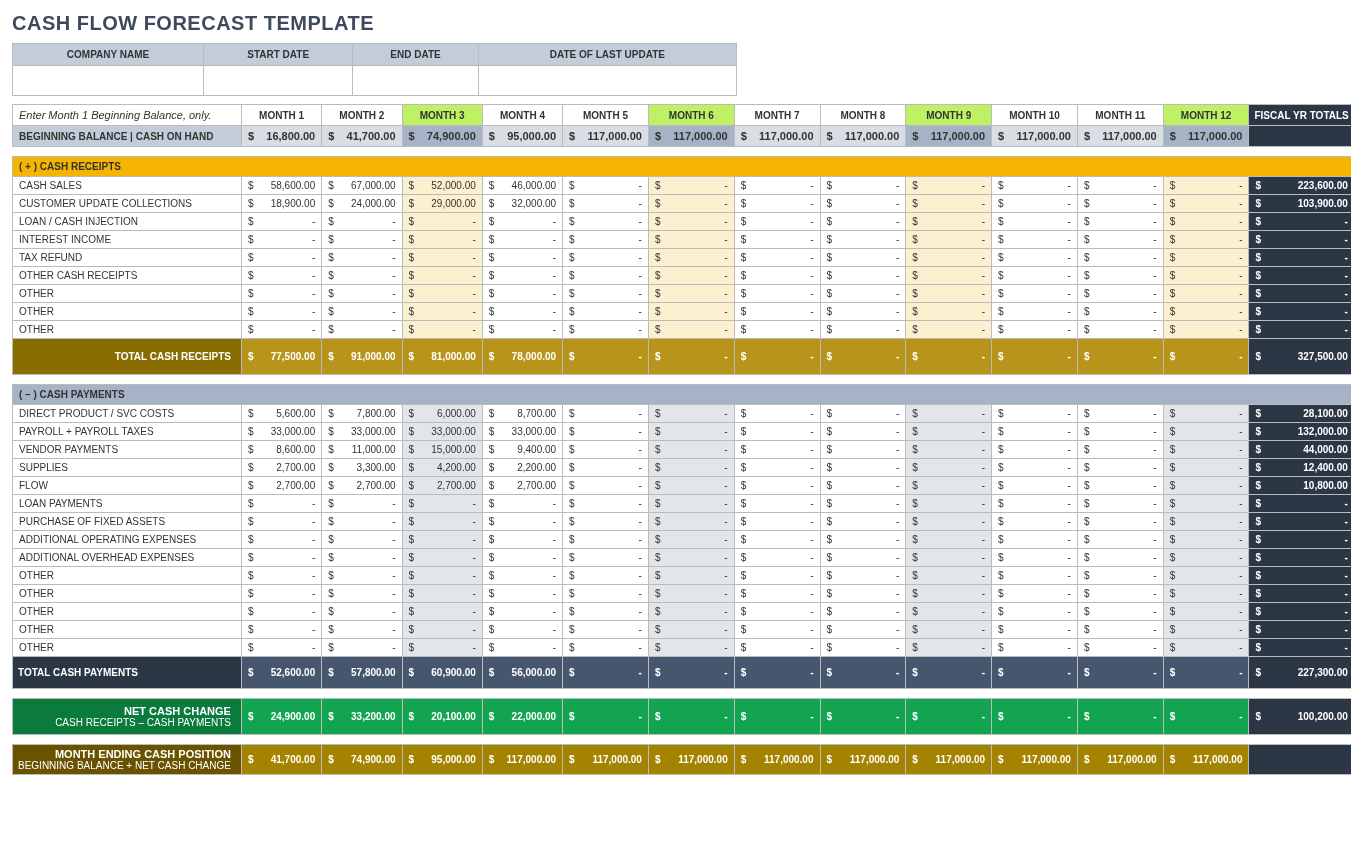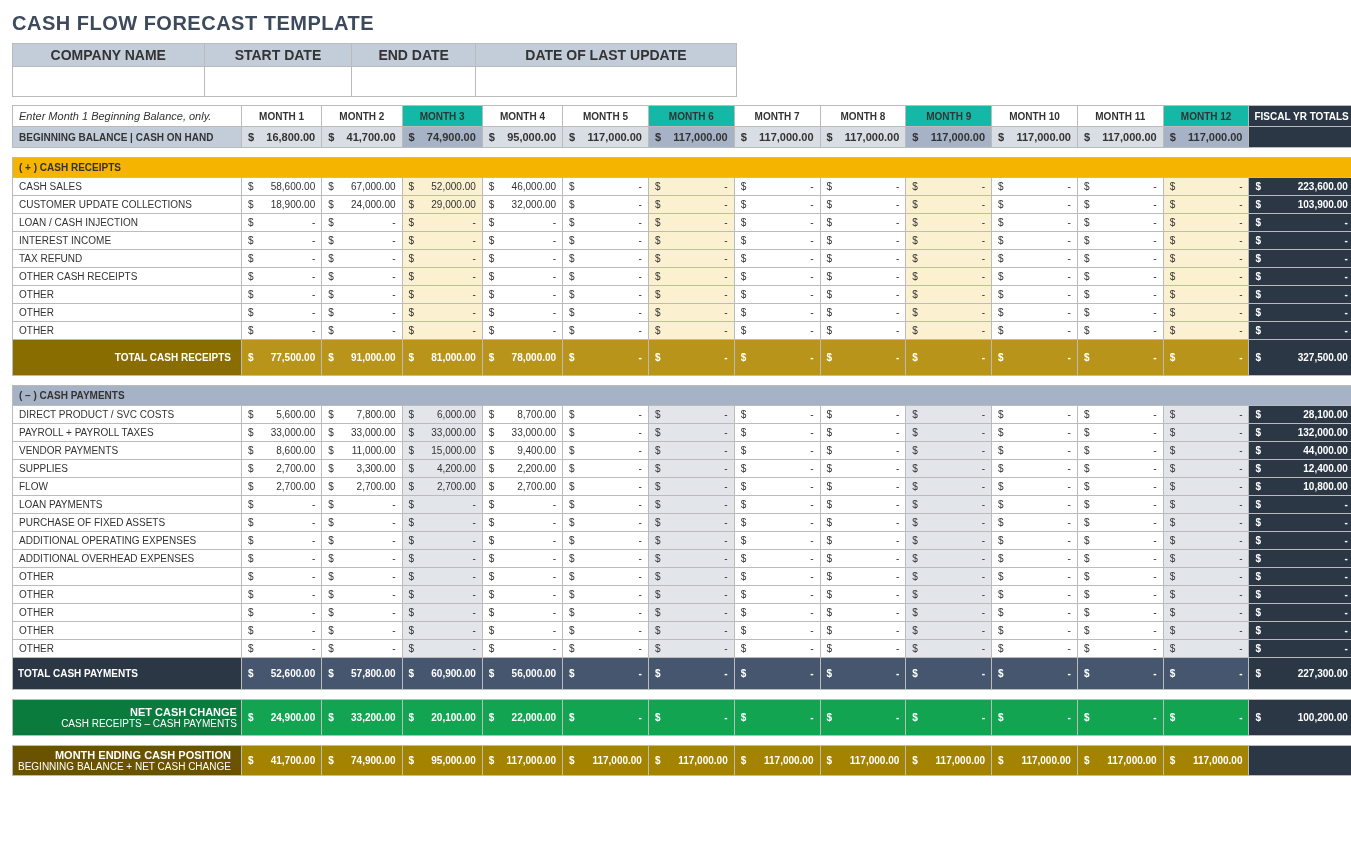--- a/index.html
+++ b/index.html
@@ -1,25 +1,25 @@
 <!DOCTYPE html>
 <html><head>
 <meta charset="utf-8">
 <style>
 *{box-sizing:border-box;margin:0;padding:0}
 body{font-family:Arial,Helvetica,sans-serif;font-size:11px;background:#fff;padding:12px;width:1351px;color:#333}
 h1{font-size:20px;font-weight:bold;color:#3d4a5c;letter-spacing:0.5px;margin-bottom:8px}
 table{border-collapse:collapse;width:1320px}
 td,th{border:1px solid #bbb;padding:3px 5px;height:18px;vertical-align:middle;white-space:nowrap}
 .info-table{width:725px;margin-bottom:8px}
-.info-table th{background:#c3ccd9;font-weight:bold;text-align:center;font-size:14px;height:22px}
+.info-table th{background:#c3ccd9;font-weight:bold;text-align:center;font-size:10px;height:22px}
 .info-table td{background:#fff;height:30px}
 .instr{font-style:italic;font-size:11px;padding:4px 6px;border:1px solid #bbb;background:#fff;width:240px}
 .mh{background:#fff;font-weight:bold;text-align:center;font-size:10px}
-.mh.shade{background:#14b8a6}
+.mh.shade{background:#bef264}
 .fyt{background:#2c3746;color:#fff;font-weight:bold;text-align:center;font-size:10px}
 .bb-label{background:#c3ccd9;font-weight:bold;font-size:10px;padding-left:6px}
 .bb-cell{font-weight:bold;text-align:left;padding:4px 6px}
 .bb-cell.s1{background:#d9dde4}
 .bb-cell.s2{background:#a6b3c6}
 .sec-receipts{background:#f5b400;font-weight:bold;font-size:10px;padding-left:6px;height:20px}
 .sec-payments{background:#a6b3c6;font-weight:bold;font-size:10px;padding-left:6px;height:20px}
 .row-label{background:#fff;font-size:10px;padding-left:6px;width:240px}
 .cell{text-align:left;font-size:10px;padding:2px 6px;position:relative}
 .cell .ds{float:left}
@@ -27,21 +27,21 @@
 .cell.ysh{background:#fbf0cf}
 .cell.gsh{background:#e2e5ea}
 .totcell{color:#fff;font-weight:bold;font-size:10px;padding:2px 6px}
 .tot-receipts td{height:36px}
 .tot-receipts .lbl{background:#8a6d00;color:#fff;font-weight:bold;text-align:right;padding-right:10px;font-size:10px}
 .tot-receipts .mc{background:#b8941a}
 .tot-payments td{height:32px}
 .tot-payments .lbl{background:#2c3746;color:#fff;font-weight:bold;padding-right:10px;font-size:10px}
 .tot-payments .mc{background:#45566e}
 .net-row td{height:36px}
-.net-row .lbl{background:#0a7a3d;color:#fff;text-align:right;padding-right:4px;font-size:10px}
+.net-row .lbl{background:#0a7a3d;color:#fff;text-align:right;padding-right:10px;font-size:10px}
 .net-row .lbl b{font-weight:bold;font-size:11px}
 .net-row .mc{background:#13a452}
 .pos-row td{height:28px}
 .pos-row .lbl{background:#6a5300;color:#fff;text-align:right;padding-right:10px;font-size:10px}
 .pos-row .lbl b{font-weight:bold;font-size:11px}
 .pos-row .mc{background:#a38300}
 .fcell{background:#2c3746;color:#fff;font-weight:bold;font-size:10px;padding:2px 6px}
 .spacer td{border:none;height:10px}
 </style>
 </head>

